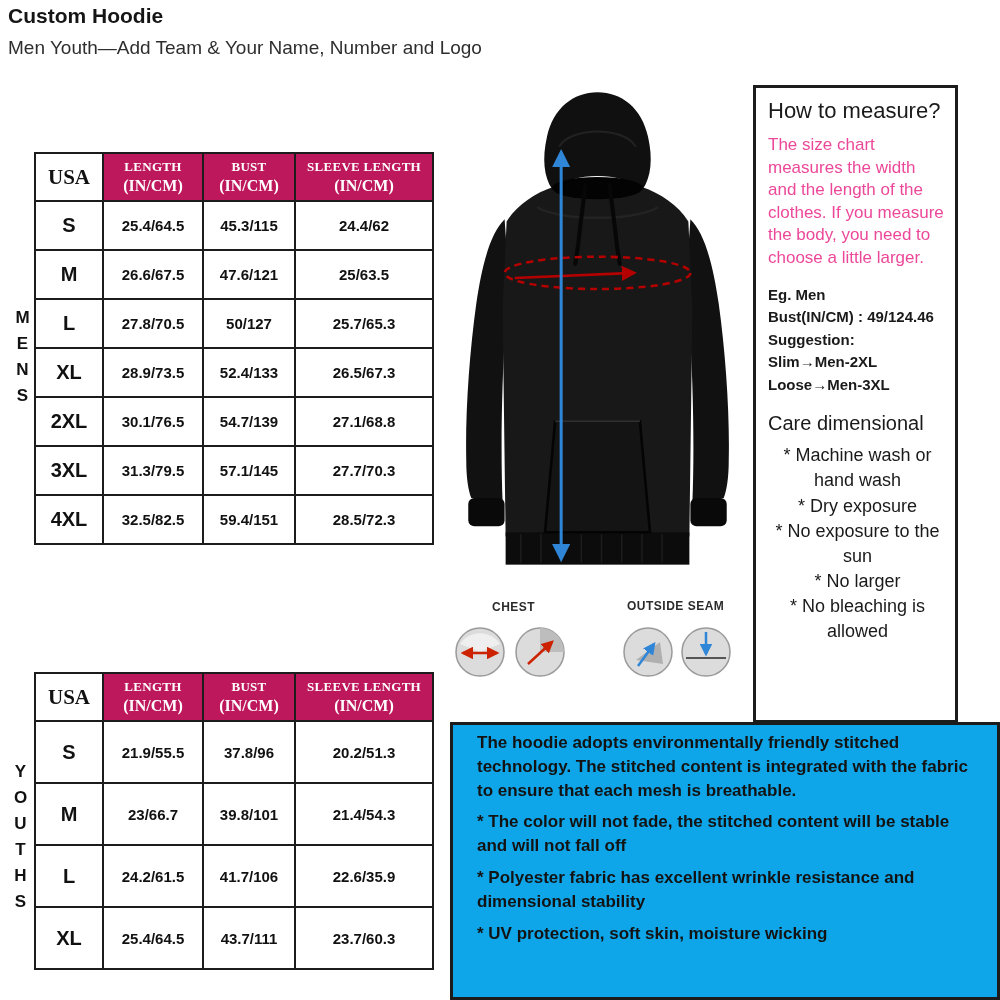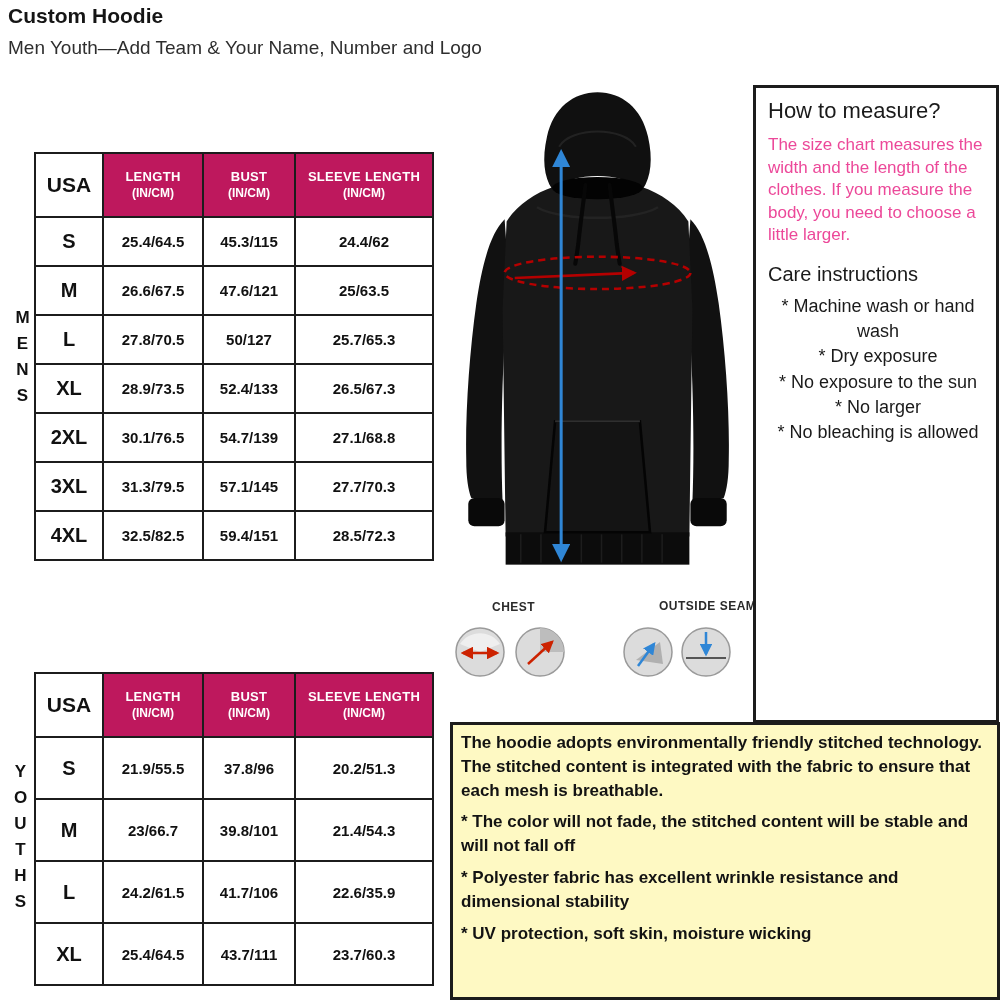--- a/index.html
+++ b/index.html
@@ -16,48 +16,48 @@
   #vlabel-mens{left:12px;top:308px;}
   #vlabel-youths{left:10px;top:762px;}
 
   
   .size-table{position:absolute;border-collapse:collapse;table-layout:fixed;background:#fff;}
   .size-table th,.size-table td{border:2px solid #1c1c1c;text-align:center;vertical-align:middle;padding:0;}
   #mens-table{left:34px;top:152px;width:398px;}
   #mens-table tbody td{height:47px;}
   #youths-table{left:34px;top:672px;width:398px;}
   #youths-table tbody td{height:60px;}
-  .size-table thead tr{height:64px;}
+  .size-table thead tr{height:48px;font-family:Liberation Serif, serif;}
   th.usa{font-size:21px;font-weight:700;background:#fff;color:#111;}
   th.dark{background:#be185d;color:#fff;font-weight:700;}
   th.dark .hmain{font-size:13px;letter-spacing:.3px;line-height:1.15;}
-  th.dark .hsub{font-size:12px;font-weight:700;margin-top:2px;line-height:1.1;}
+  th.dark .hsub{font-size:16px;font-weight:700;margin-top:2px;line-height:1.1;}
   td.size{font-size:20px;font-weight:700;}
   td.val{font-size:15px;font-weight:700;}
 
   
   #hoodie-svg{position:absolute;left:440px;top:86px;width:315px;height:505px;}
   .chest-label{position:absolute;left:492px;top:600px;font-size:12px;font-weight:700;
                letter-spacing:.5px;color:#2b2b2b;}
   .seam-label{position:absolute;left:627px;top:599px;font-size:12px;font-weight:700;
-              letter-spacing:.5px;color:#2b2b2b;margin-left:32px;}
+              letter-spacing:.5px;color:#2b2b2b;}
   #measure-icons-svg{position:absolute;left:448px;top:614px;width:310px;height:76px;}
 
   
-  #how-panel{position:absolute;left:753px;top:85px;width:246px;height:638px;
+  #how-panel{position:absolute;left:753px;top:85px;width:205px;height:638px;
              border:3px solid #1c1c1c;box-sizing:border-box;padding:8px 8px 0 12px;background:#fff;}
   .htm-title{font-size:22px;font-weight:400;margin:2px 0 10px 0;color:#1a1a1a;}
   .htm-intro{font-size:17px;line-height:1.33;color:#ec4899;}
   .htm-eg{margin-top:14px;font-size:15px;font-weight:700;line-height:1.5;color:#1a1a1a;}
   .care-title{font-size:20px;font-weight:400;margin-top:16px;color:#1a1a1a;}
   .care-list{margin-top:8px;font-size:18px;line-height:1.4;color:#1a1a1a;text-align:center;}
 
   
   #notes-panel{position:absolute;left:450px;top:722px;width:550px;height:278px;
-               border:3px solid #1c1c1c;box-sizing:border-box;padding:6px 8px;background:#fef9c3;}
+               border:3px solid #1c1c1c;box-sizing:border-box;padding:6px 24px;background:#0ea5e9;}
   .notes-intro{font-size:17px;font-weight:700;line-height:1.4;color:#131313;}
   .notes-bullets div{font-size:17px;font-weight:700;line-height:1.4;margin-top:8px;color:#131313;}
 </style>
 </head>
 <body>
 
 <div class="canvas">
 
   <div class="title">Custom Hoodie</div>
   <div class="subtitle">Men  Youth—Add Team &amp; Your Name, Number and Logo</div>
@@ -271,21 +271,28 @@
     <g>
       <circle cx="258" cy="38" r="24" fill="#dcdcdc" stroke="#9a9a9a" stroke-width="1.5"></circle>
       <line x1="238" y1="44" x2="278" y2="44" stroke="#555555" stroke-width="2"></line>
       <line x1="258" y1="18" x2="258" y2="40" stroke="#2f86d6" stroke-width="2.5" marker-end="url(#mB2)"></line>
     </g>
   </svg>
 
   <div id="how-panel">
     <div class="htm-title">How to measure?</div>
     <div class="htm-intro">The size chart measures the width and the length of the clothes.  If you measure the body, you need to choose a little larger.</div>
-    <div class="care-title">Care instructions</div>
+    <div class="htm-eg">
+      <div>Eg. Men</div>
+      <div>Bust(IN/CM) : 49/124.46</div>
+      <div>Suggestion:</div>
+      <div>Slim→Men-2XL</div>
+      <div>Loose→Men-3XL</div>
+    </div>
+    <div class="care-title">Care dimensional</div>
     <div class="care-list">
       <div>* Machine wash or hand wash</div>
       <div>* Dry exposure</div>
       <div>* No exposure to the sun</div>
       <div>* No larger</div>
       <div>* No bleaching is allowed</div>
     </div>
   </div>
 
   <div id="notes-panel">

